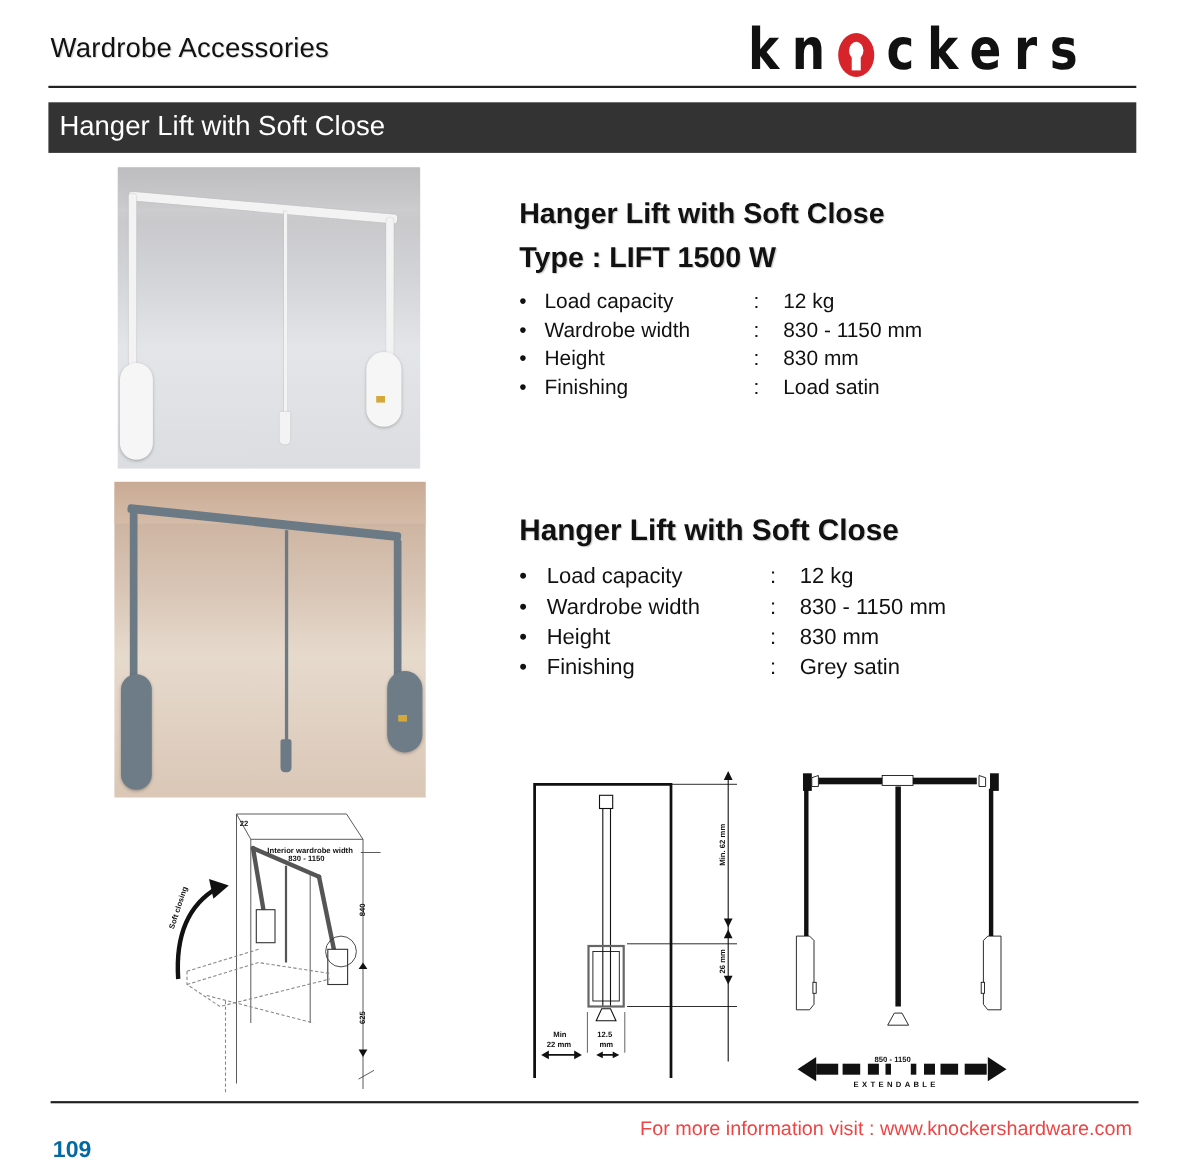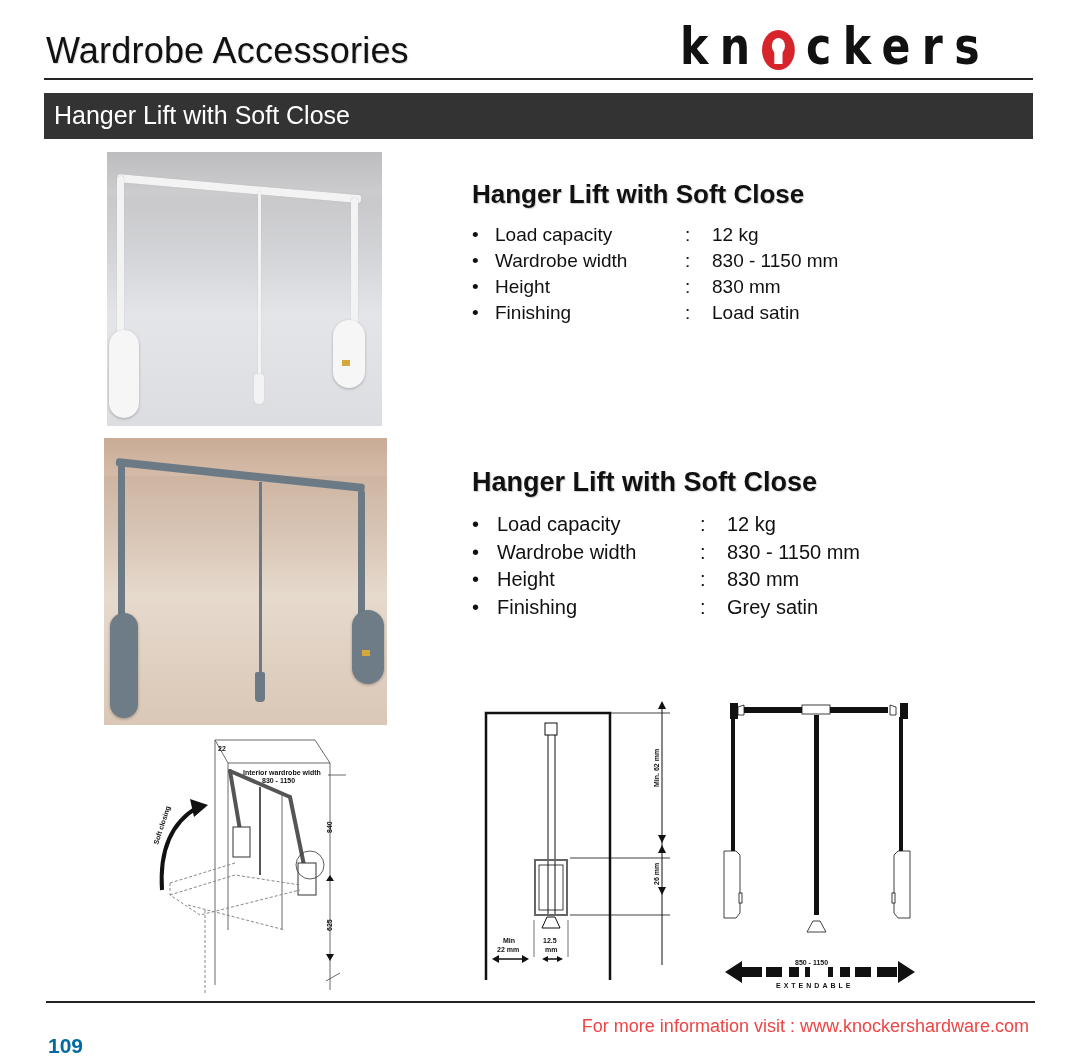--- a/index.html
+++ b/index.html
@@ -1,19 +1,19 @@
 <!DOCTYPE html>
 <html><head>
 <meta charset="utf-8">
 <style>
   * { box-sizing: border-box; margin: 0; padding: 0; }
   html, body { width: 1079px; height: 1057px; background: #ffffff; overflow: hidden; }
   body { position: relative; font-family: "Liberation Sans", "DejaVu Sans", sans-serif; color: #111; }
 
-  .header-title { position: absolute; left: 46px; top: 30px; font-size: 36px; color: #111; text-shadow: 1px 1px 1px rgba(0,0,0,0.15); letter-spacing: 0.2px; }
+  .header-title { position: absolute; left: 46px; top: 30px; font-size: 25px; color: #111; text-shadow: 1px 1px 1px rgba(0,0,0,0.15); letter-spacing: 0.2px; }
   .logo { position: absolute; left: 680px; top: 18px; height: 56px; display: flex; align-items: center; font-family: "DejaVu Sans", sans-serif; font-weight: bold; font-size: 52px; letter-spacing: 14px; color: #111; transform: scaleX(0.82); transform-origin: left center; }
   .logo .o { display: inline-block; width: 40px; height: 40px; border-radius: 50%; background: #d7232a; position: relative; margin: 0 14px 0 0; top: 4px; }
   .logo .o::before { content: ""; position: absolute; left: 12px; top: 8px; width: 16px; height: 16px; border-radius: 50%; background: #fff; }
   .logo .o::after { content: ""; position: absolute; left: 15px; top: 18px; width: 10px; height: 16px; background: #fff; }
   .rule-top { position: absolute; left: 44px; top: 78px; width: 989px; height: 2px; background: #222; }
 
   .banner { position: absolute; left: 44px; top: 93px; width: 989px; height: 46px; background: #333333; }
   .banner span { position: absolute; left: 10px; top: 8px; font-size: 25px; color: #fff; }
 
   .photo { position: absolute; overflow: hidden; }
@@ -87,20 +87,21 @@
   <div class="arm" style="left:254px; top:52px; height:128px;"></div>
   <div class="pull" style="left:155px; top:44px; height:196px;"></div>
   <div class="handle" style="left:151px; top:234px;"></div>
   <div class="pod" style="left:6px; top:175px; height:105px; width:28px;"></div>
   <div class="pod" style="left:248px; top:172px; height:74px;"></div>
   <div class="label-sticker" style="left:258px; top:212px;"></div>
 </div>
 
 <div class="spec" style="top:174px;">
   <h2>Hanger Lift with Soft Close</h2>
+  <h2>Type :  LIFT 1500 W</h2>
   <ul>
     <li>
         <span class="bullet">•</span>
         <span class="k">Load capacity</span>
         <span class="c">:</span>
         <span class="v">12 kg</span>
       </li>
     <li>
         <span class="bullet">•</span>
         <span class="k">Wardrobe width</span>

